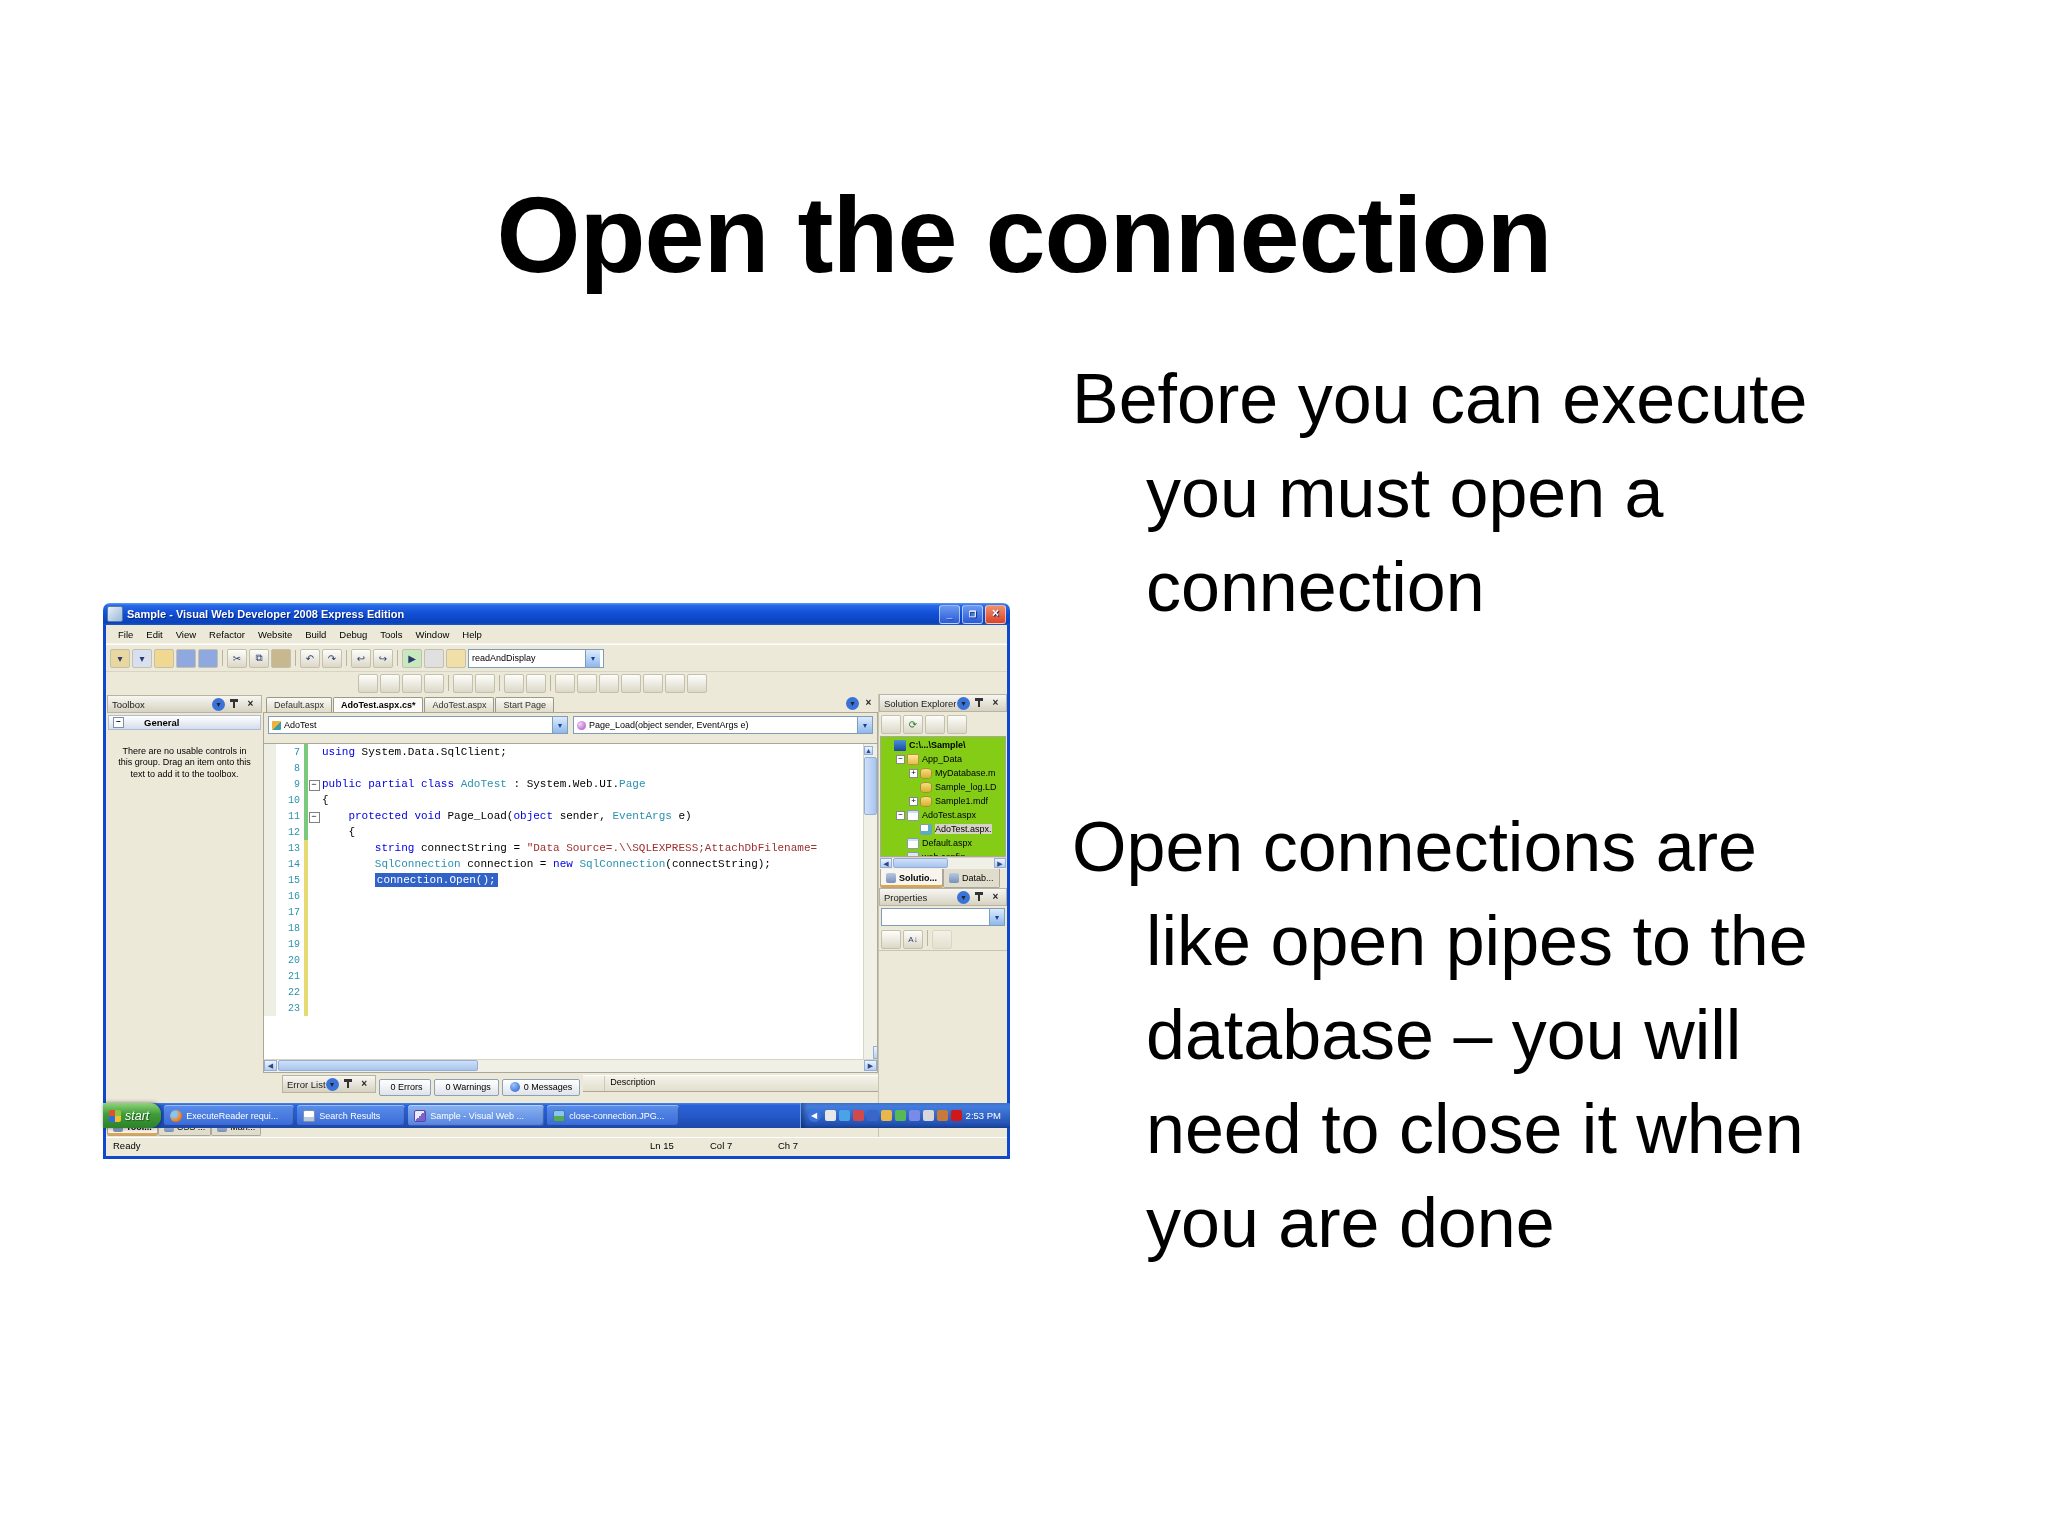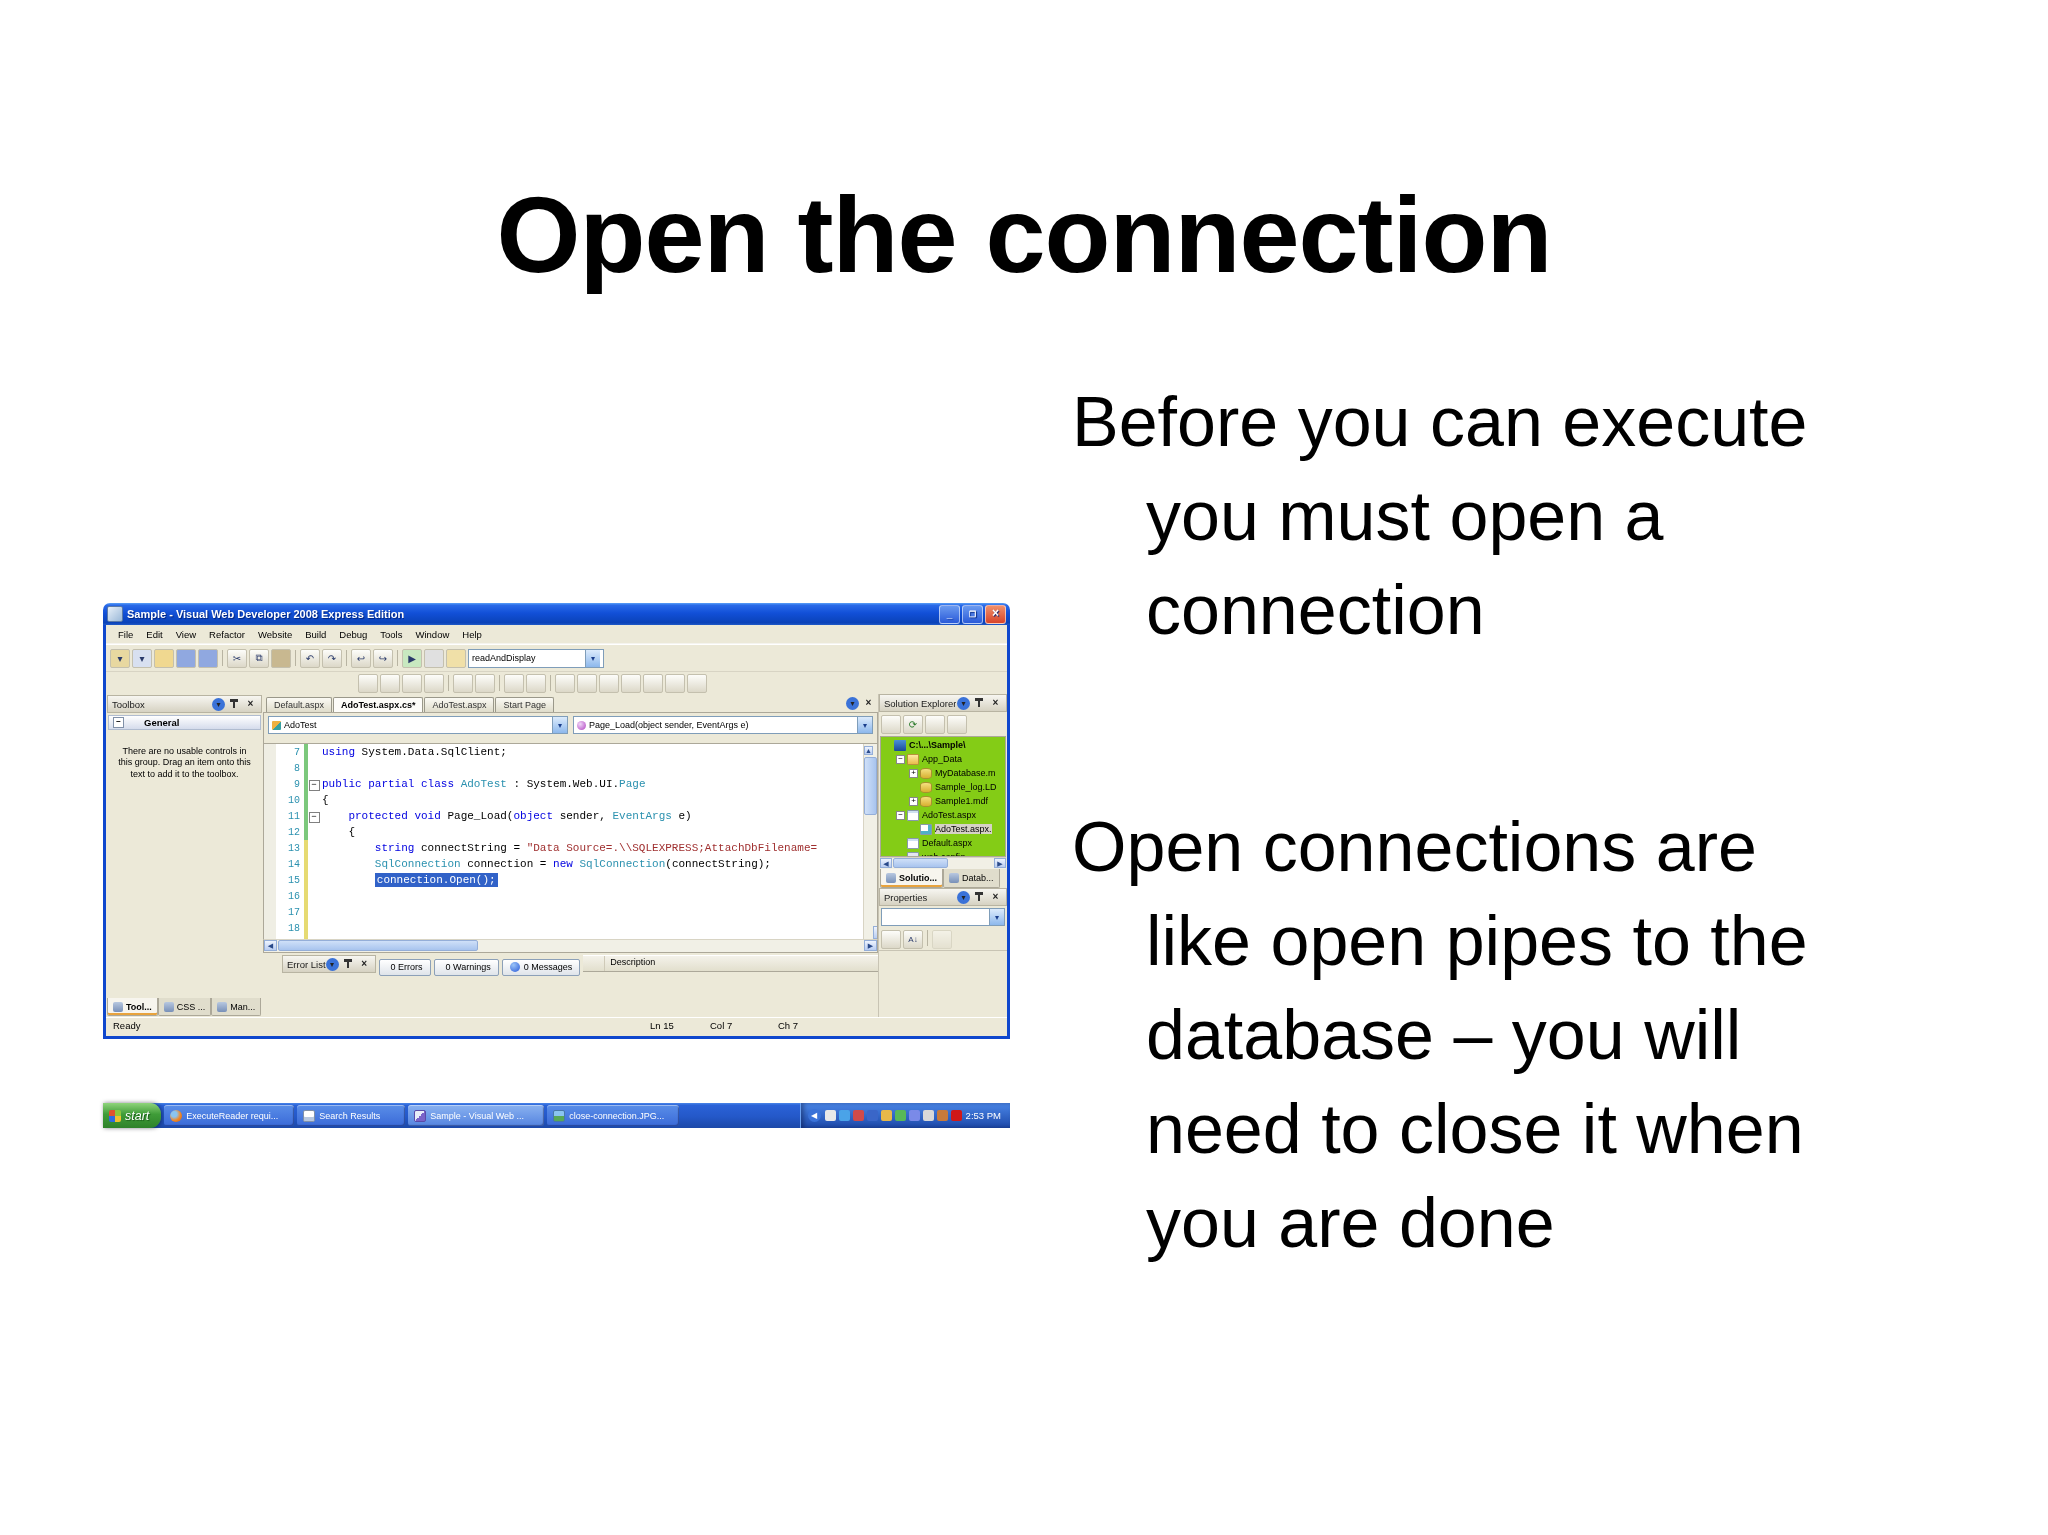--- a/index.html
+++ b/index.html
@@ -5,27 +5,27 @@
   html,body{margin:0;padding:0;}
   body{position:relative;width:2048px;height:1535px;background:#ffffff;overflow:hidden;
        font-family:"Liberation Sans",sans-serif;color:#000;}
 
   
   .slide-title{position:absolute;top:100px;left:0;width:100%;text-align:center;
                font-size:108px;letter-spacing:-1px;}
   .para{position:absolute;left:1072px;width:960px;font-size:70px;line-height:94px;}
   .para .pline{white-space:nowrap;}
   .para .pline.cont{padding-left:74px;}
-  #para1{top:352px;margin-top:23px;} #para2{top:800px;}
+  #para1{top:352px;} #para2{top:800px;}
 
   
   .shot{position:absolute;left:103px;top:603px;width:907px;height:525px;font-size:9.5px;}
 
   
-  .vs-window{position:absolute;top:0;left:0;right:0;height:436px;}
+  .vs-window{position:absolute;top:0;left:0;right:0;height:556px;}
   .titlebar{height:22px;border-radius:7px 7px 0 0;display:flex;align-items:center;gap:4px;
     padding:0 4px;color:#fff;font-weight:bold;font-size:11px;text-shadow:1px 1px 1px #00227a;
     background:linear-gradient(180deg,#5aa0f8 0%,#2a6ae8 10%,#1250d8 45%,#0a42b8 90%,#1f5ac8 100%);}
   .appicon{width:14px;height:14px;background:linear-gradient(135deg,#e8f0f8,#9ab8d8);
     border:1px solid #5a7aa8;border-radius:2px;}
   .titletext{overflow:hidden;white-space:nowrap;}
   .winbtns{margin-left:auto;display:flex;gap:2px;}
   .wb{width:19px;height:17px;border-radius:3px;border:1px solid rgba(255,255,255,.55);
       color:#fff;font-size:10px;line-height:15px;text-align:center;font-weight:bold;}
   .wb.min,.wb.max{background:linear-gradient(#6a9af0,#2a5ad8);}

